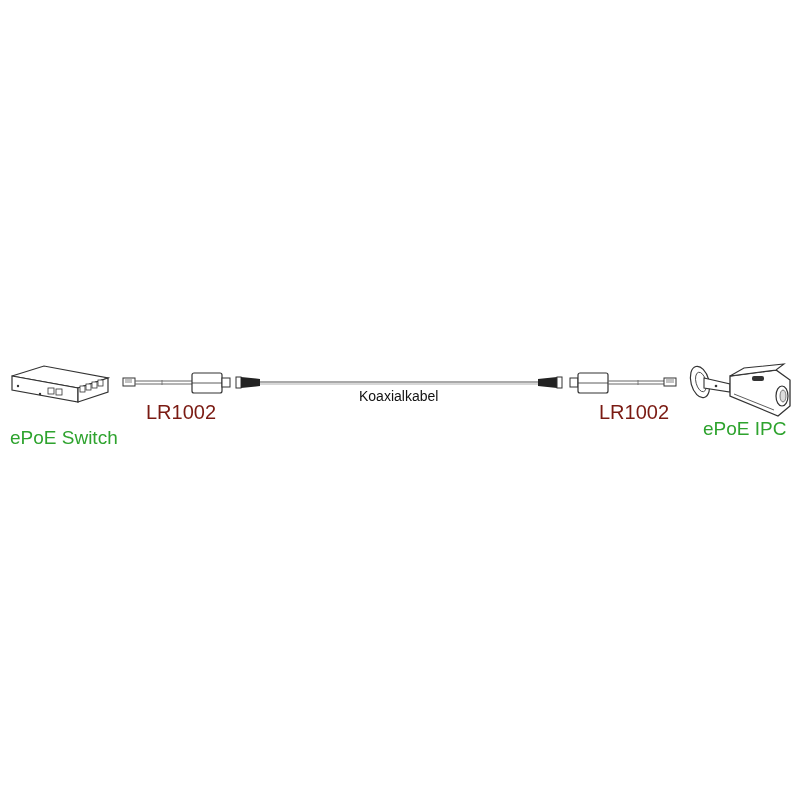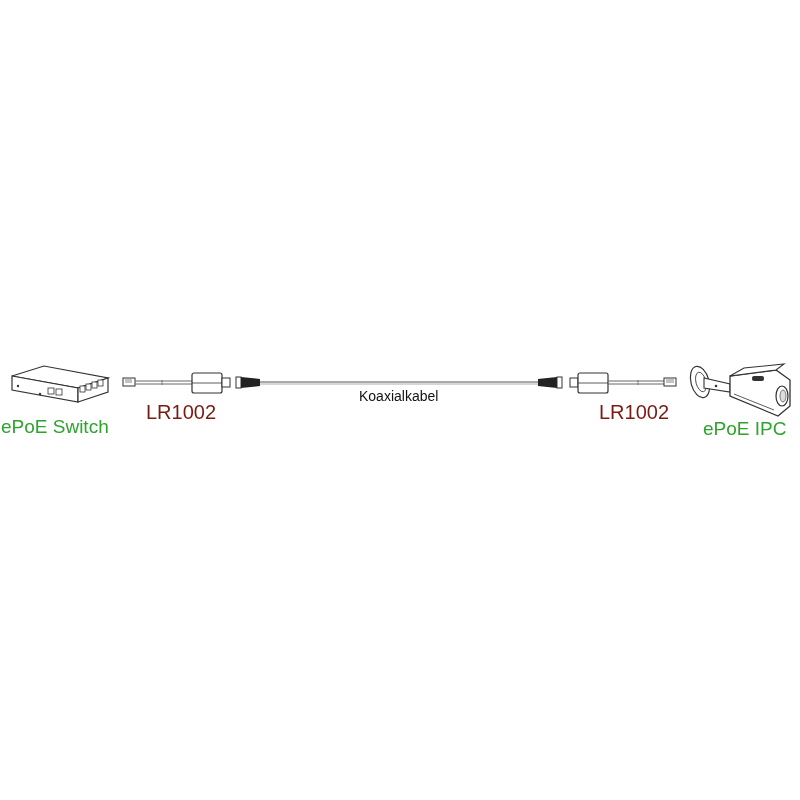--- a/index.html
+++ b/index.html
@@ -25,21 +25,21 @@
     <rect x="40" y="24" width="6" height="6"></rect>
     <rect x="48" y="25" width="6" height="6"></rect>
     <rect x="72" y="22" width="5" height="6"></rect>
     <rect x="78" y="20" width="5" height="6"></rect>
     <rect x="84" y="18" width="5" height="6"></rect>
     <rect x="90" y="16" width="5" height="6"></rect>
   </g>
   <circle cx="10" cy="22" r="1.2" fill="#333"></circle>
   <circle cx="32" cy="30" r="1.2" fill="#333"></circle>
 </svg>
-<div class="abs label-green" style="left:1px; top:416px;">ePoE Switch</div>
+<div class="abs label-green" style="left:1px; top:427px;padding-left:9px;">ePoE Switch</div>
 
 <svg style="left:122px; top:370px;" width="140" height="24" viewBox="0 0 140 24">
 
   <rect x="1" y="8" width="12" height="8" fill="#fff" stroke="#333" stroke-width="1"></rect>
   <line x1="3" y1="10" x2="10" y2="10" stroke="#333" stroke-width="0.6"></line>
   <line x1="3" y1="12" x2="10" y2="12" stroke="#333" stroke-width="0.6"></line>
 
   <line x1="13" y1="11" x2="70" y2="11" stroke="#666" stroke-width="1"></line>
   <line x1="13" y1="14" x2="70" y2="14" stroke="#666" stroke-width="1"></line>
   <line x1="40" y1="10" x2="40" y2="15" stroke="#666" stroke-width="0.8"></line>

